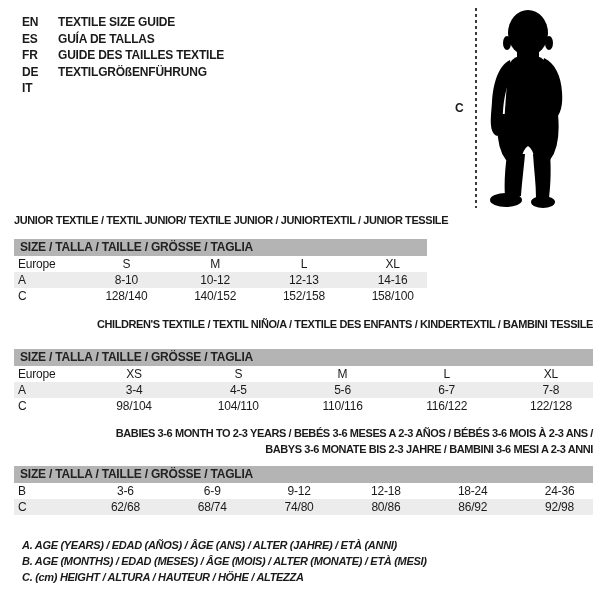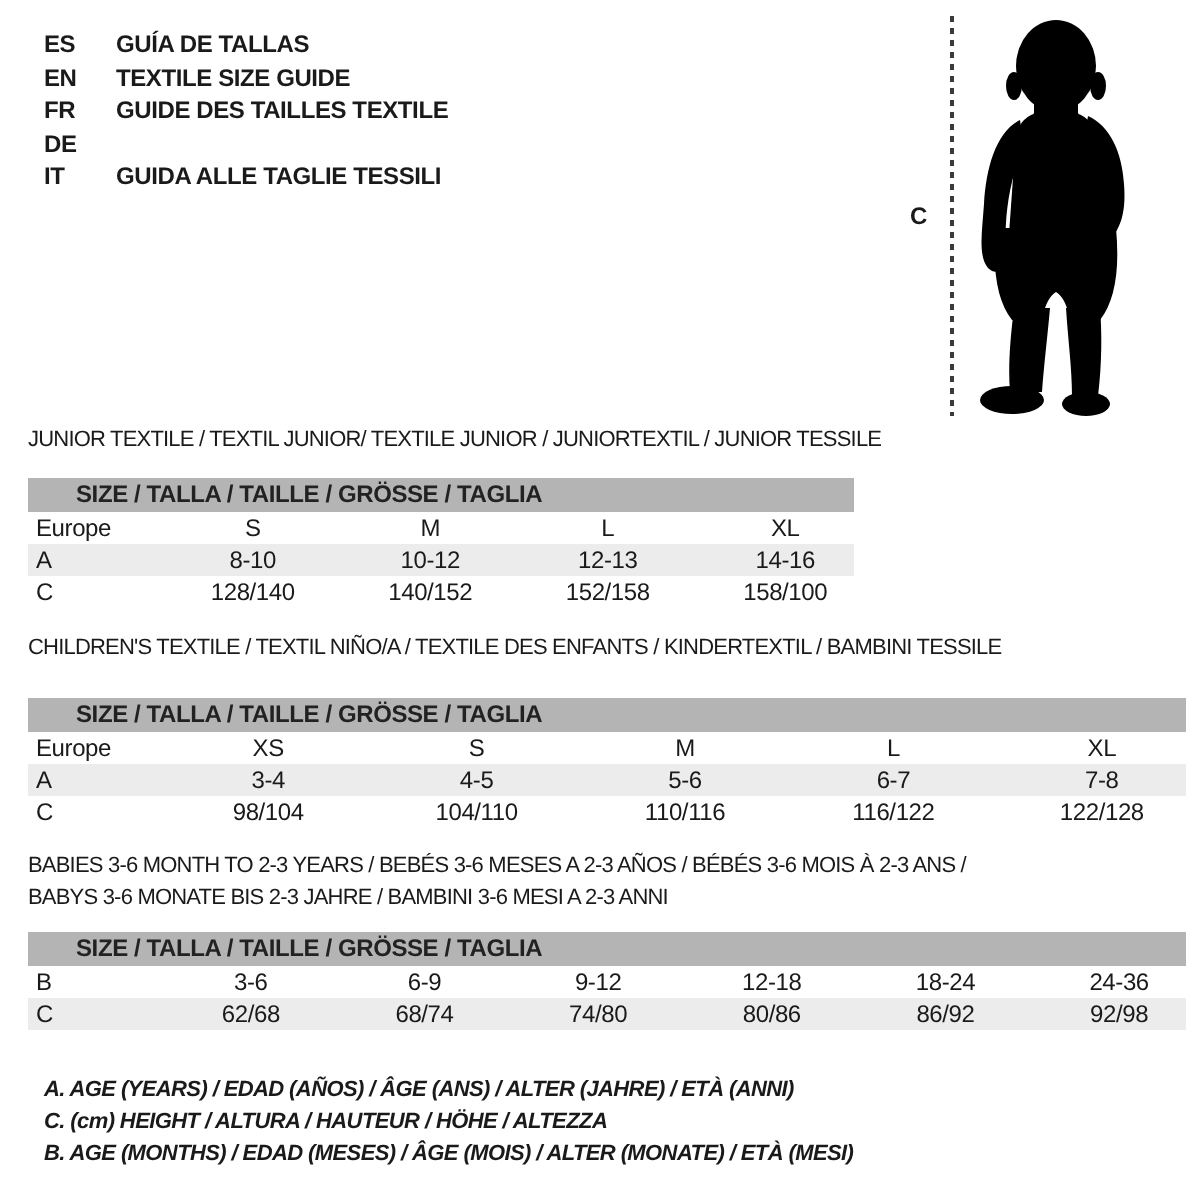--- a/index.html
+++ b/index.html
@@ -14,59 +14,59 @@
   
   .figure-label{position:absolute;left:455px;top:101px;font-weight:bold;font-size:12px;}
   .dashed-line{position:absolute;left:475px;top:8px;width:2px;height:200px;
     background:repeating-linear-gradient(to bottom,var(--dash) 0 3px,transparent 3px 6px);}
   .toddler{position:absolute;left:484px;top:6px;width:96px;height:208px;}
   
   .table-block{position:absolute;}
   .t1{left:14px;top:214px;width:413px;}
   .t2{left:14px;top:318px;width:579px;}
   .t3{left:14px;top:425px;width:579px;}
-  .tbl-title{font-weight:normal;font-size:11px;letter-spacing:-0.4px;line-height:13px;white-space:nowrap;}
+  .tbl-title{font-weight:bold;font-size:11px;letter-spacing:-0.4px;line-height:13px;white-space:nowrap;text-align:right;}
   .t3 .tbl-title{line-height:16px;}
   .size-bar{height:17px;line-height:17px;background:var(--bar);font-weight:bold;font-size:12px;
-    letter-spacing:-0.2px;padding-left:24px;color:#222;white-space:nowrap;box-sizing:border-box;}
+    letter-spacing:-0.2px;padding-left:6px;color:#222;white-space:nowrap;box-sizing:border-box;}
   .t1 .size-bar{margin-top:12px;}
   .t2 .size-bar{margin-top:18px;}
   .t3 .size-bar{margin-top:9px;}
   .trow{display:flex;height:16px;line-height:16px;font-size:12px;letter-spacing:-0.2px;gap:20px;}
   .trow.shaded{background:var(--alt);}
   .rlabel{width:58px;padding-left:4px;box-sizing:border-box;}
   .cell{flex:1;text-align:center;}
   
   .footnotes{position:absolute;left:22px;top:537px;}
   .fnote{font-weight:bold;font-size:11px;line-height:16px;letter-spacing:-0.3px;white-space:nowrap;font-style:italic;}
 </style>
 </head>
 <body>
 
 <div class="canvas">
 
   <div class="lang-block" id="languages">
       <div class="lang-row">
+        <span class="lang-code">EN</span>
+        <span class="lang-title">TEXTILE SIZE GUIDE</span>
+      </div>
+      <div class="lang-row">
         <span class="lang-code">ES</span>
         <span class="lang-title">GUÍA DE TALLAS</span>
-      </div>
-      <div class="lang-row">
-        <span class="lang-code">EN</span>
-        <span class="lang-title">TEXTILE SIZE GUIDE</span>
       </div>
       <div class="lang-row">
         <span class="lang-code">FR</span>
         <span class="lang-title">GUIDE DES TAILLES TEXTILE</span>
       </div>
       <div class="lang-row">
         <span class="lang-code">DE</span>
+        <span class="lang-title">TEXTILGRÖßENFÜHRUNG</span>
       </div>
       <div class="lang-row">
         <span class="lang-code">IT</span>
-        <span class="lang-title">GUIDA ALLE TAGLIE TESSILI</span>
       </div>
     </div>
 
   <span class="figure-label">C</span>
   <div class="dashed-line"></div>
 
   <svg class="toddler" viewBox="0 0 96 208" aria-hidden="true">
     <g fill="#000000">
       <ellipse cx="44" cy="27" rx="20" ry="23"></ellipse>
       <ellipse cx="23" cy="37" rx="4" ry="7"></ellipse>
@@ -155,16 +155,16 @@
         <span class="cell">68/74</span>
         <span class="cell">74/80</span>
         <span class="cell">80/86</span>
         <span class="cell">86/92</span>
         <span class="cell">92/98</span>
       </div>
     </div>
 
   <div class="footnotes" id="footnotes">
       <div class="fnote">A. AGE (YEARS) / EDAD (AÑOS) / ÂGE (ANS) / ALTER (JAHRE) / ETÀ (ANNI)</div>
+      <div class="fnote">B. AGE (MONTHS) / EDAD (MESES) / ÂGE (MOIS) / ALTER (MONATE) / ETÀ (MESI)</div>
       <div class="fnote">C. (cm) HEIGHT / ALTURA / HAUTEUR / HÖHE / ALTEZZA</div>
-      <div class="fnote">B. AGE (MONTHS) / EDAD (MESES) / ÂGE (MOIS) / ALTER (MONATE) / ETÀ (MESI)</div>
     </div>
 </div>
 
 </body></html>

